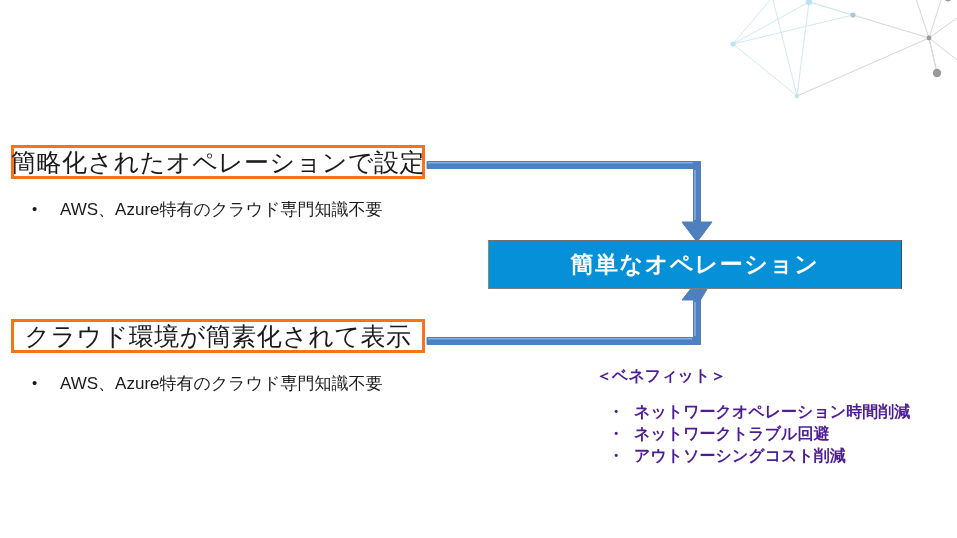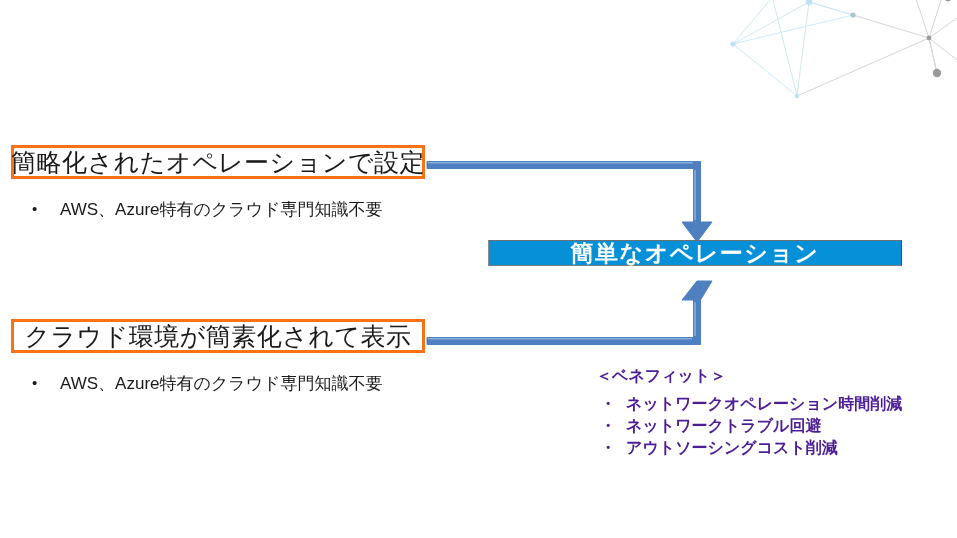--- a/index.html
+++ b/index.html
@@ -70,21 +70,21 @@
     font-size: 15px;
     color: #1a1a1a;
   }
 
   
   #result-box {
     position: absolute;
     left: 488px;
     top: 240px;
     width: 414px;
-    height: 26px;
+    height: 49px;
     background: #0590d8;
     border-top: 1px solid #6f6f6f;
     border-left: 1px solid #8a8a8a;
     border-right: 1px solid #4a4a4a;
     border-bottom: 1px solid #7d7d7d;
     box-sizing: border-box;
     display: flex;
     align-items: center;
     justify-content: center;
     color: #ffffff;
@@ -111,21 +111,21 @@
     top: 365px;
     color: #4c1d95;
     font-size: 16px;
     font-weight: bold;
     line-height: 22px;
     white-space: nowrap;
   }
   #benefits-title { margin: 0 0 0 0; }
   #benefits-list {
     list-style: none;
-    margin: 6px;
+    margin: 14px;
     padding: 0;
   }
   #benefits-list li {
     position: relative;
     padding-left: 24px;
   }
   #benefits-list li::before {
     content: "\30FB";
     position: absolute;
     left: -2px;

